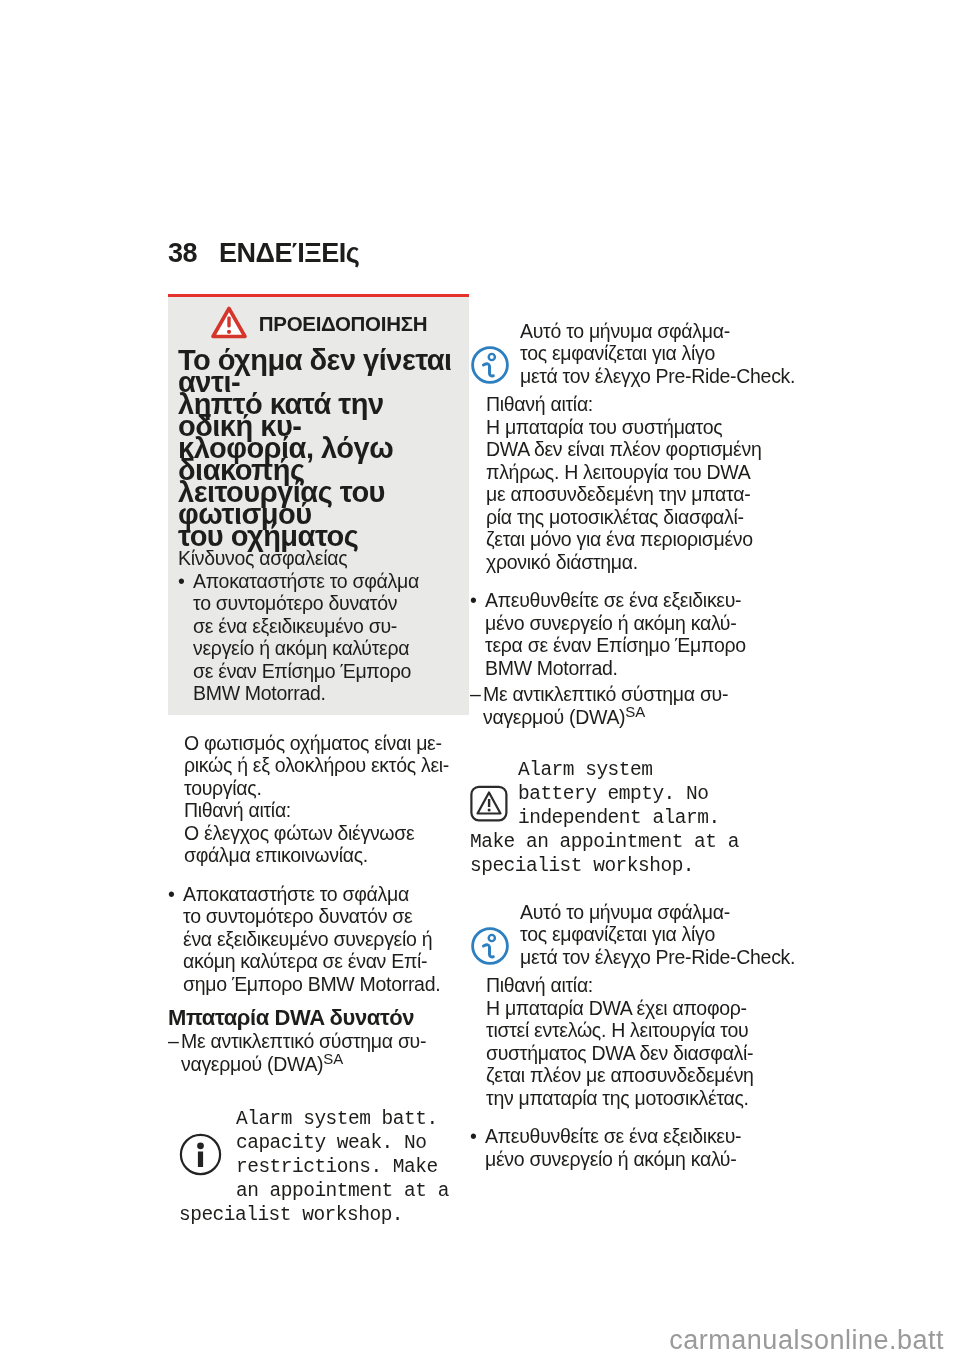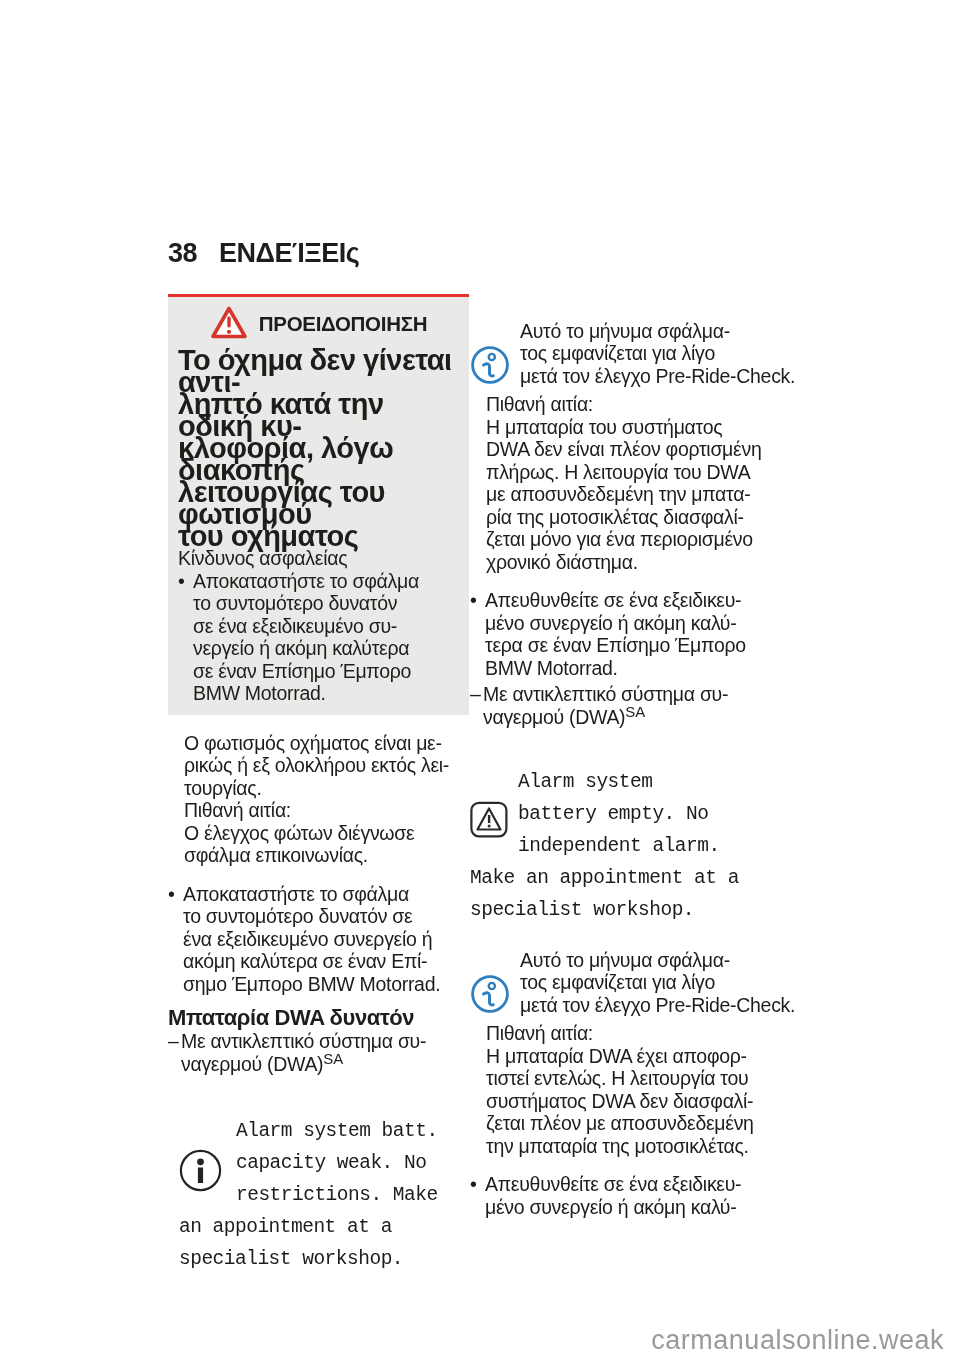--- a/index.html
+++ b/index.html
@@ -42,21 +42,21 @@
 
   .bullet-item{display:flex;}
   .bullet-item .marker{flex:none;width:15px;}
   .dash-item{display:flex;}
   .dash-item .marker{flex:none;width:13px;}
   .hang-text{white-space:pre-line;}
   sup.sa{font-size:15px;line-height:0;vertical-align:super;letter-spacing:0;}
 
   .code-block{
     font-family:"Liberation Mono", monospace;
-    font-size:19.5px;line-height:32px;letter-spacing:-0.5px;
+    font-size:19.5px;line-height:24px;letter-spacing:-0.5px;
     white-space:pre-line;
   }
   .cb-left{margin-top:8px;margin-left:11px;}
   .cb-right{margin-top:6px;}
   .float-icon{float:left;}
   .icon-gap-r{margin-right:14px;margin-top:2px;}
   .icon-gap-r2{margin-right:10px;margin-top:3px;}
 
   .info-para{margin-top:0;}
   .mt4{margin-top:4px;}
@@ -219,13 +219,13 @@
 την μπαταρία της μοτοσικλέτας.</p>
 
   <div class="bullet-item body-text mt4">
     <span class="marker">•</span>
     <span class="hang-text">Απευθυνθείτε σε ένα εξειδικευ-
 μένο συνεργείο ή ακόμη καλύ-</span>
   </div>
 
 </div>
 
-<div class="watermark">carmanualsonline.weak</div>
+<div class="watermark">carmanualsonline.batt</div>
 
 </body></html>

